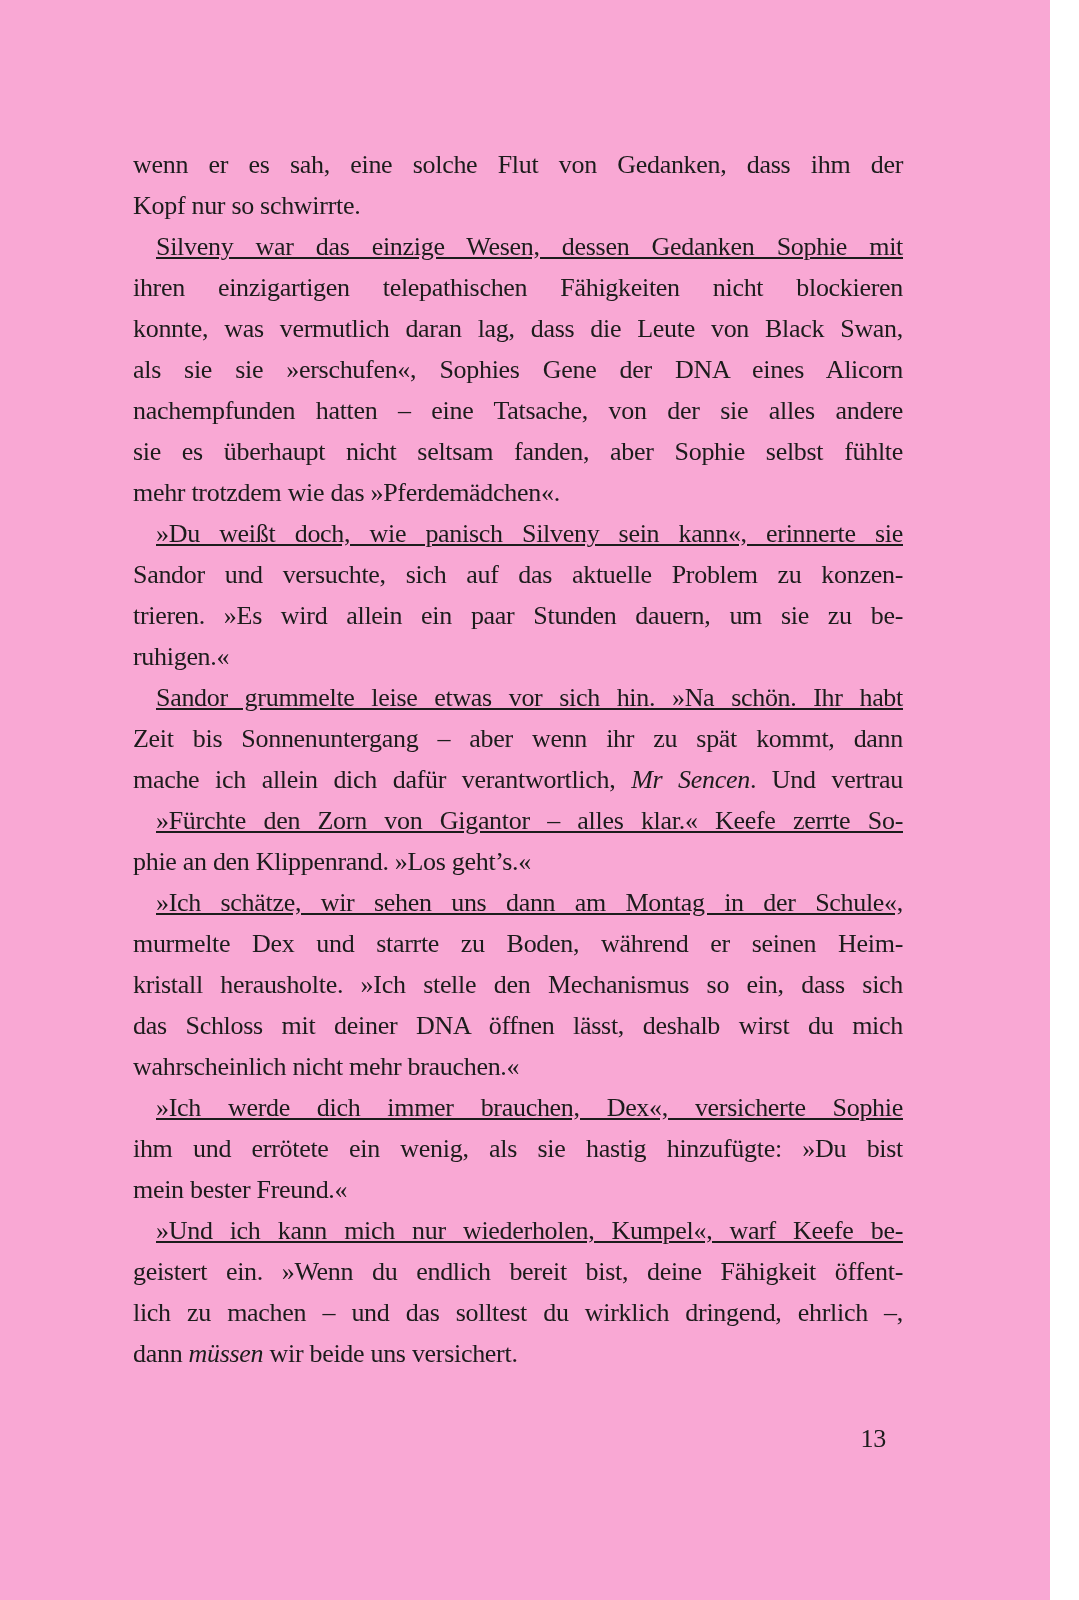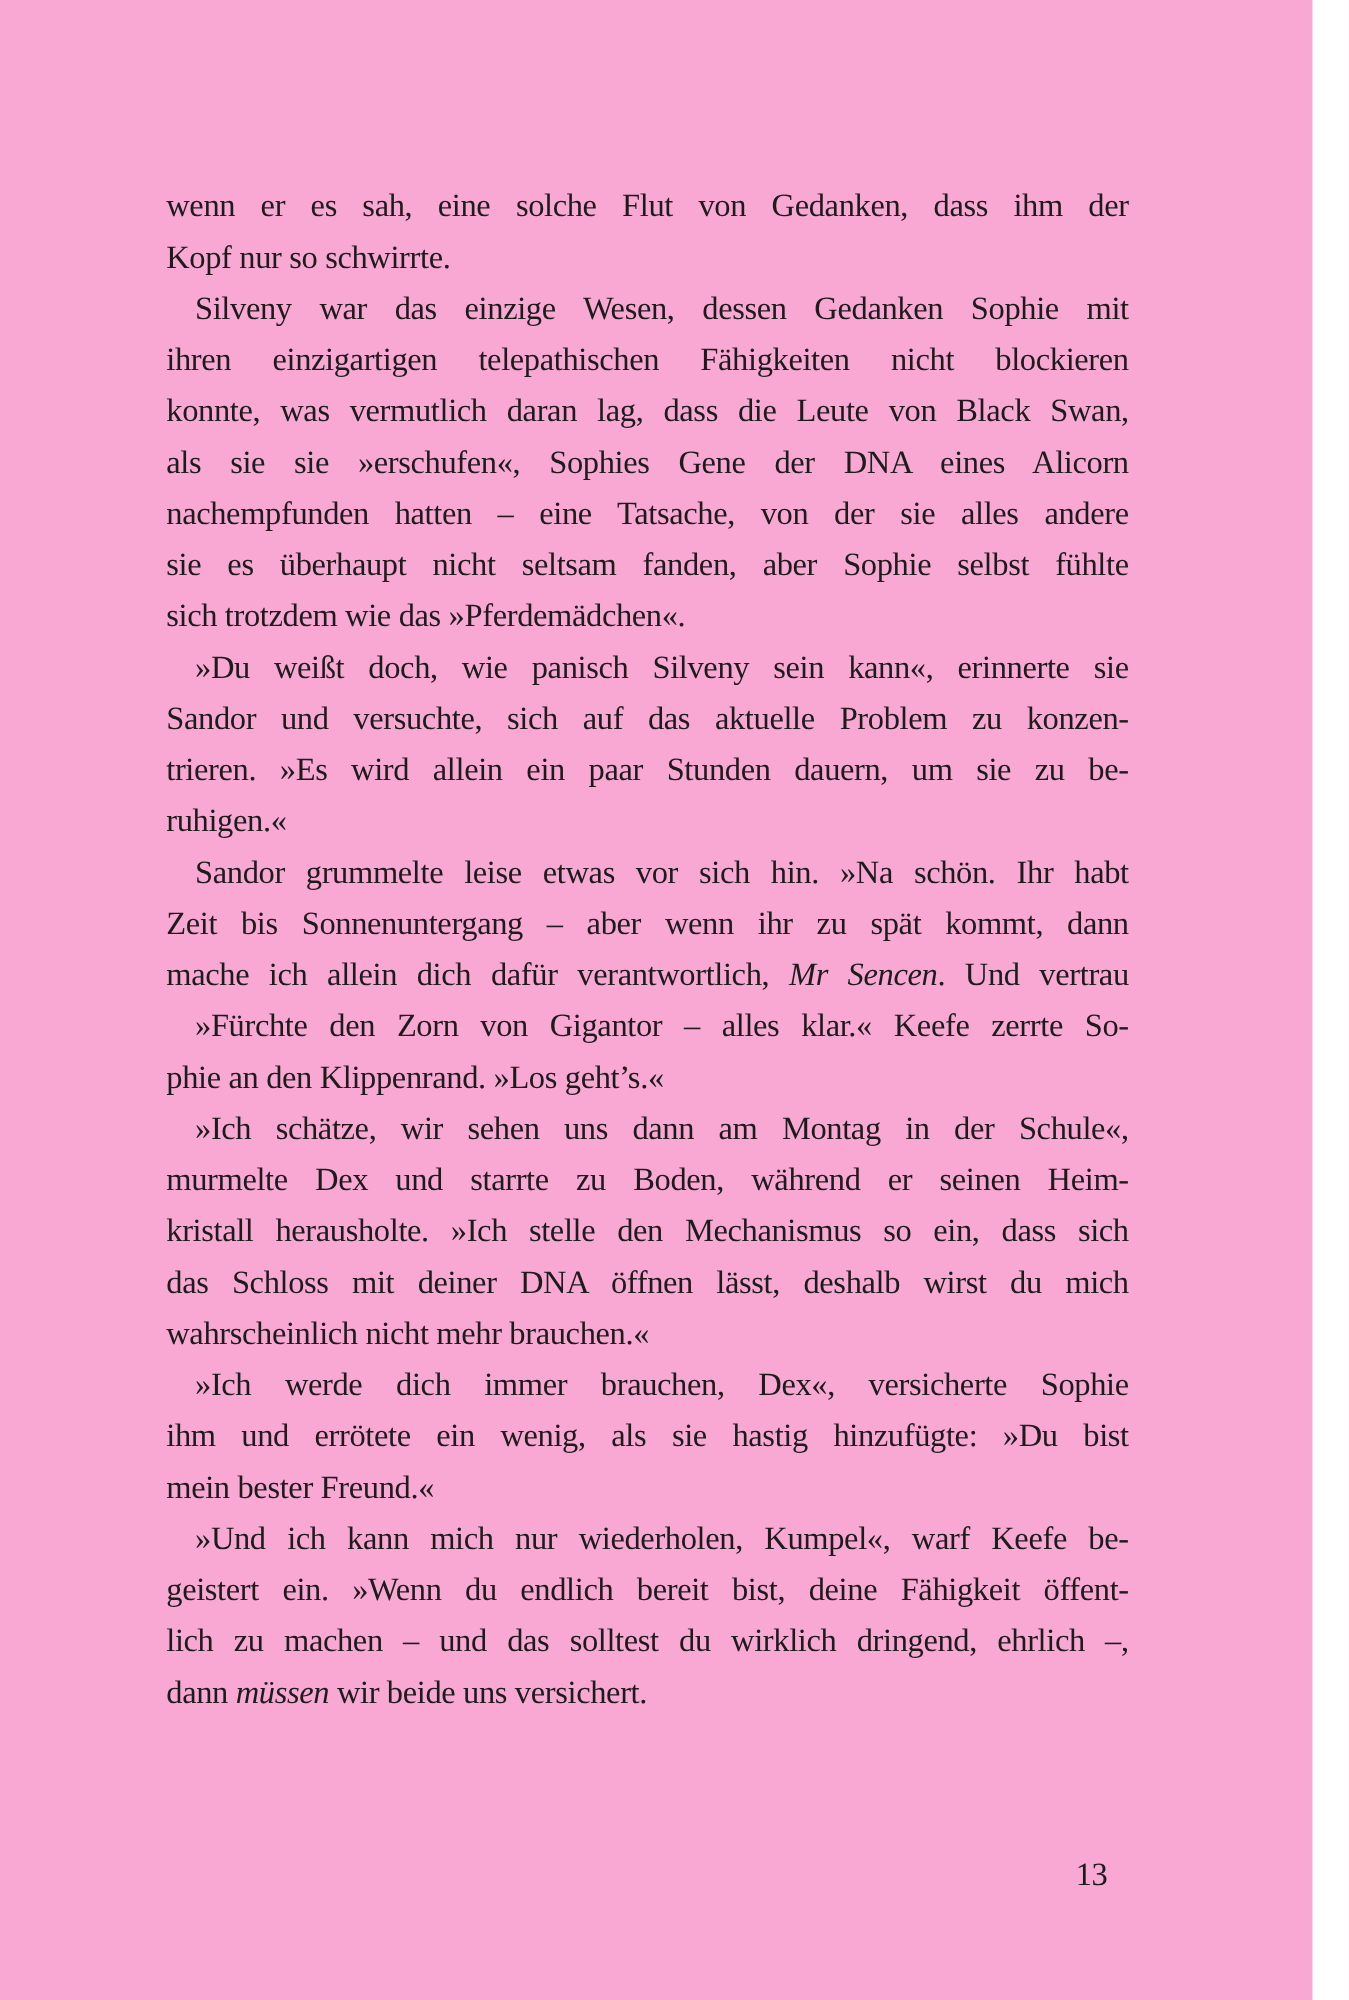--- a/index.html
+++ b/index.html
@@ -31,48 +31,49 @@
     text-align-last: justify;
     -moz-text-align-last: justify;
   }
   .line.last {
     text-align: left;
     text-align-last: left;
     -moz-text-align-last: left;
   }
   .line.indent {
     padding-left: 23px;
+    text-decoration: underline;
   }
   .italic {
     font-style: italic;
   }
   #page-number {
     position: absolute;
-    top: 1485px;
+    top: 1424px;
     right: 164px;
     font-size: 26px;
     letter-spacing: -0.3px;
     color: #1c1c1c;
     margin-left: 47px;
   }
 </style>
 </head>
 <body>
 
 <div id="book-page">
   <div id="text-block">
       <div class="line"><span>wenn er es sah, eine solche Flut von Gedanken, dass ihm der</span></div>
       <div class="line last"><span>Kopf nur so schwirrte.</span></div>
       <div class="line indent"><span>Silveny war das einzige Wesen, dessen Gedanken Sophie mit</span></div>
       <div class="line"><span>ihren einzigartigen telepathischen Fähigkeiten nicht blockieren</span></div>
       <div class="line"><span>konnte, was vermutlich daran lag, dass die Leute von Black Swan,</span></div>
       <div class="line"><span>als sie sie »erschufen«, Sophies Gene der DNA eines Alicorn</span></div>
       <div class="line"><span>nachempfunden hatten – eine Tatsache, von der sie alles andere</span></div>
       <div class="line"><span>sie es überhaupt nicht seltsam fanden, aber Sophie selbst fühlte</span></div>
-      <div class="line last"><span>sich trotzdem wie das »Pferdemädchen«.</span></div>
+      <div class="line last"><span>mehr trotzdem wie das »Pferdemädchen«.</span></div>
       <div class="line indent"><span>»Du weißt doch, wie panisch Silveny sein kann«, erinnerte sie</span></div>
       <div class="line"><span>Sandor und versuchte, sich auf das aktuelle Problem zu konzen-</span></div>
       <div class="line"><span>trieren. »Es wird allein ein paar Stunden dauern, um sie zu be-</span></div>
       <div class="line last"><span>ruhigen.«</span></div>
       <div class="line indent"><span>Sandor grummelte leise etwas vor sich hin. »Na schön. Ihr habt</span></div>
       <div class="line"><span>Zeit bis Sonnenuntergang – aber wenn ihr zu spät kommt, dann</span></div>
       <div class="line"><span>mache ich allein dich dafür verantwortlich, </span><span class="italic">Mr Sencen</span><span>. Und vertrau</span></div>
       <div class="line indent"><span>»Fürchte den Zorn von Gigantor – alles klar.« Keefe zerrte So-</span></div>
       <div class="line last"><span>phie an den Klippenrand. »Los geht’s.«</span></div>
       <div class="line indent"><span>»Ich schätze, wir sehen uns dann am Montag in der Schule«,</span></div>

